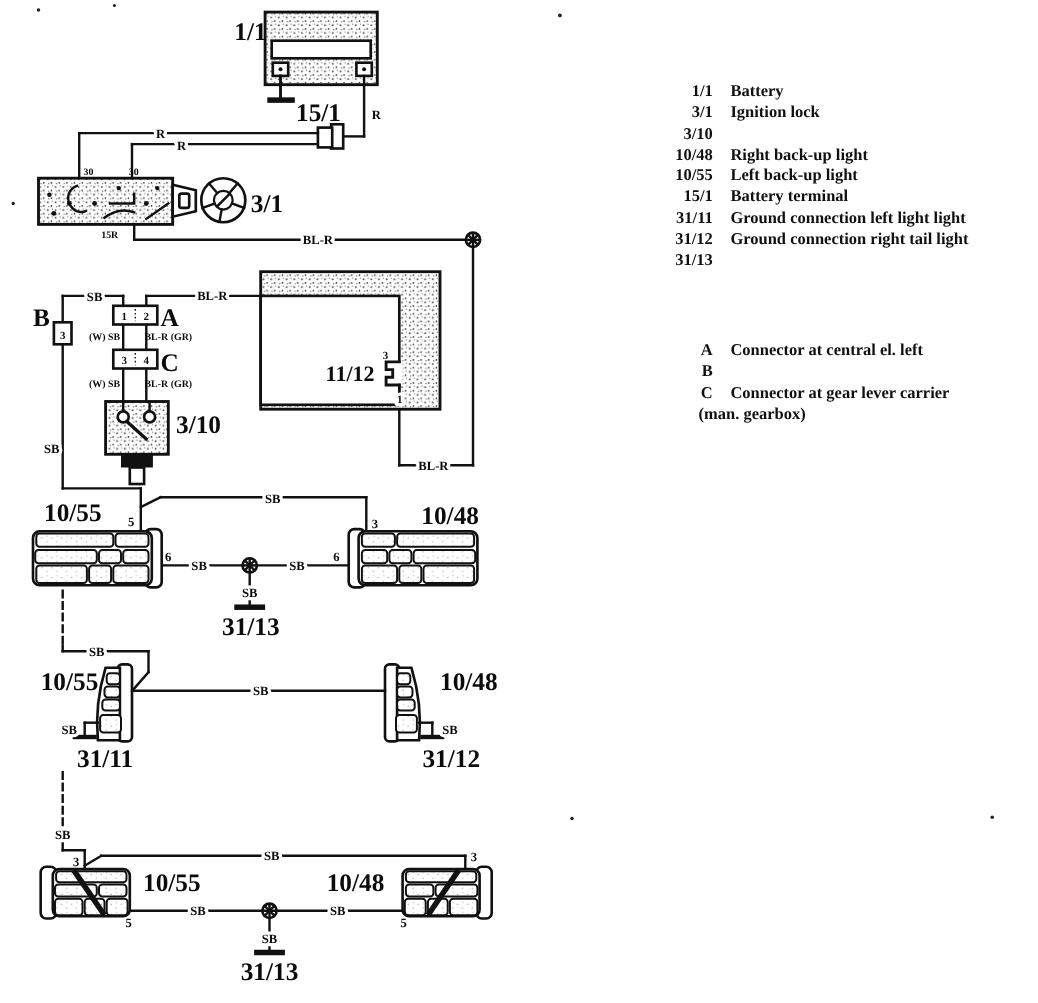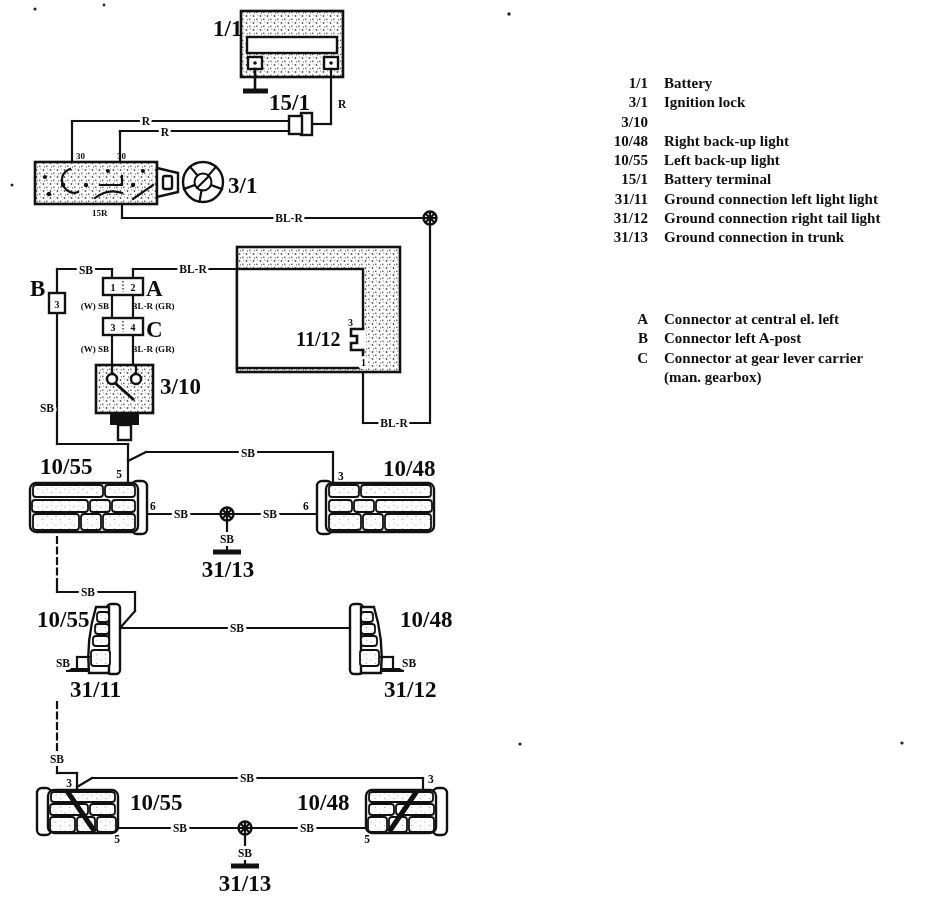--- a/index.html
+++ b/index.html
@@ -20,21 +20,21 @@
   .dash{stroke-dasharray:6 4.5;}
   .box{fill:#fff;stroke:#111;stroke-width:2.4;}
   .stipbox{fill:url(#stip);stroke:#111;stroke-width:2.6;}
   .brick{fill:url(#stiplight);stroke:#111;stroke-width:1.8;}
   .legend{position:absolute;left:598px;top:0;width:346px;
           font:700 15px "Liberation Serif",serif;color:#101010;}
   .legend-block{position:absolute;left:0;width:346px;}
   .lrow{display:flex;line-height:19.3px;}
   .lid{width:50px;text-align:right;margin-right:16px;flex:none;}
   .lname{flex:1;}
-  .cont{margin-left:66px;line-height:19.3px;}
+  .cont{margin-left:37px;line-height:19.3px;}
 </style>
 </head>
 <body>
 
 <svg width="944" height="912" viewBox="0 0 944 912">
   <defs>
     <pattern id="stip" width="7" height="7" patternUnits="userSpaceOnUse">
       <rect width="7" height="7" fill="#fff"></rect>
       <circle cx="1.5" cy="2" r="0.9" fill="#555"></circle>
       <circle cx="4.8" cy="5.2" r="0.75" fill="#333"></circle>
@@ -384,31 +384,29 @@
     <div class="lrow">
         <span class="lid">31/11</span>
         <span class="lname">Ground connection left light light</span>
       </div>
     <div class="lrow">
         <span class="lid">31/12</span>
         <span class="lname">Ground connection right tail light</span>
       </div>
     <div class="lrow">
         <span class="lid">31/13</span>
-        <span class="lname">Ground connection in trunk</span>
       </div>
   </div>
   <div class="legend-block" style="top:310px">
     <div class="lrow">
         <span class="lid">A</span>
         <span class="lname">Connector at central el. left</span>
       </div>
     <div class="lrow">
         <span class="lid">B</span>
-        <span class="lname">Connector left A-post</span>
       </div>
     <div class="lrow">
         <span class="lid">C</span>
         <span class="lname">Connector at gear lever carrier</span>
       </div>
     <div class="cont">(man. gearbox)</div>
   </div>
 </div>
 
 </body></html>

